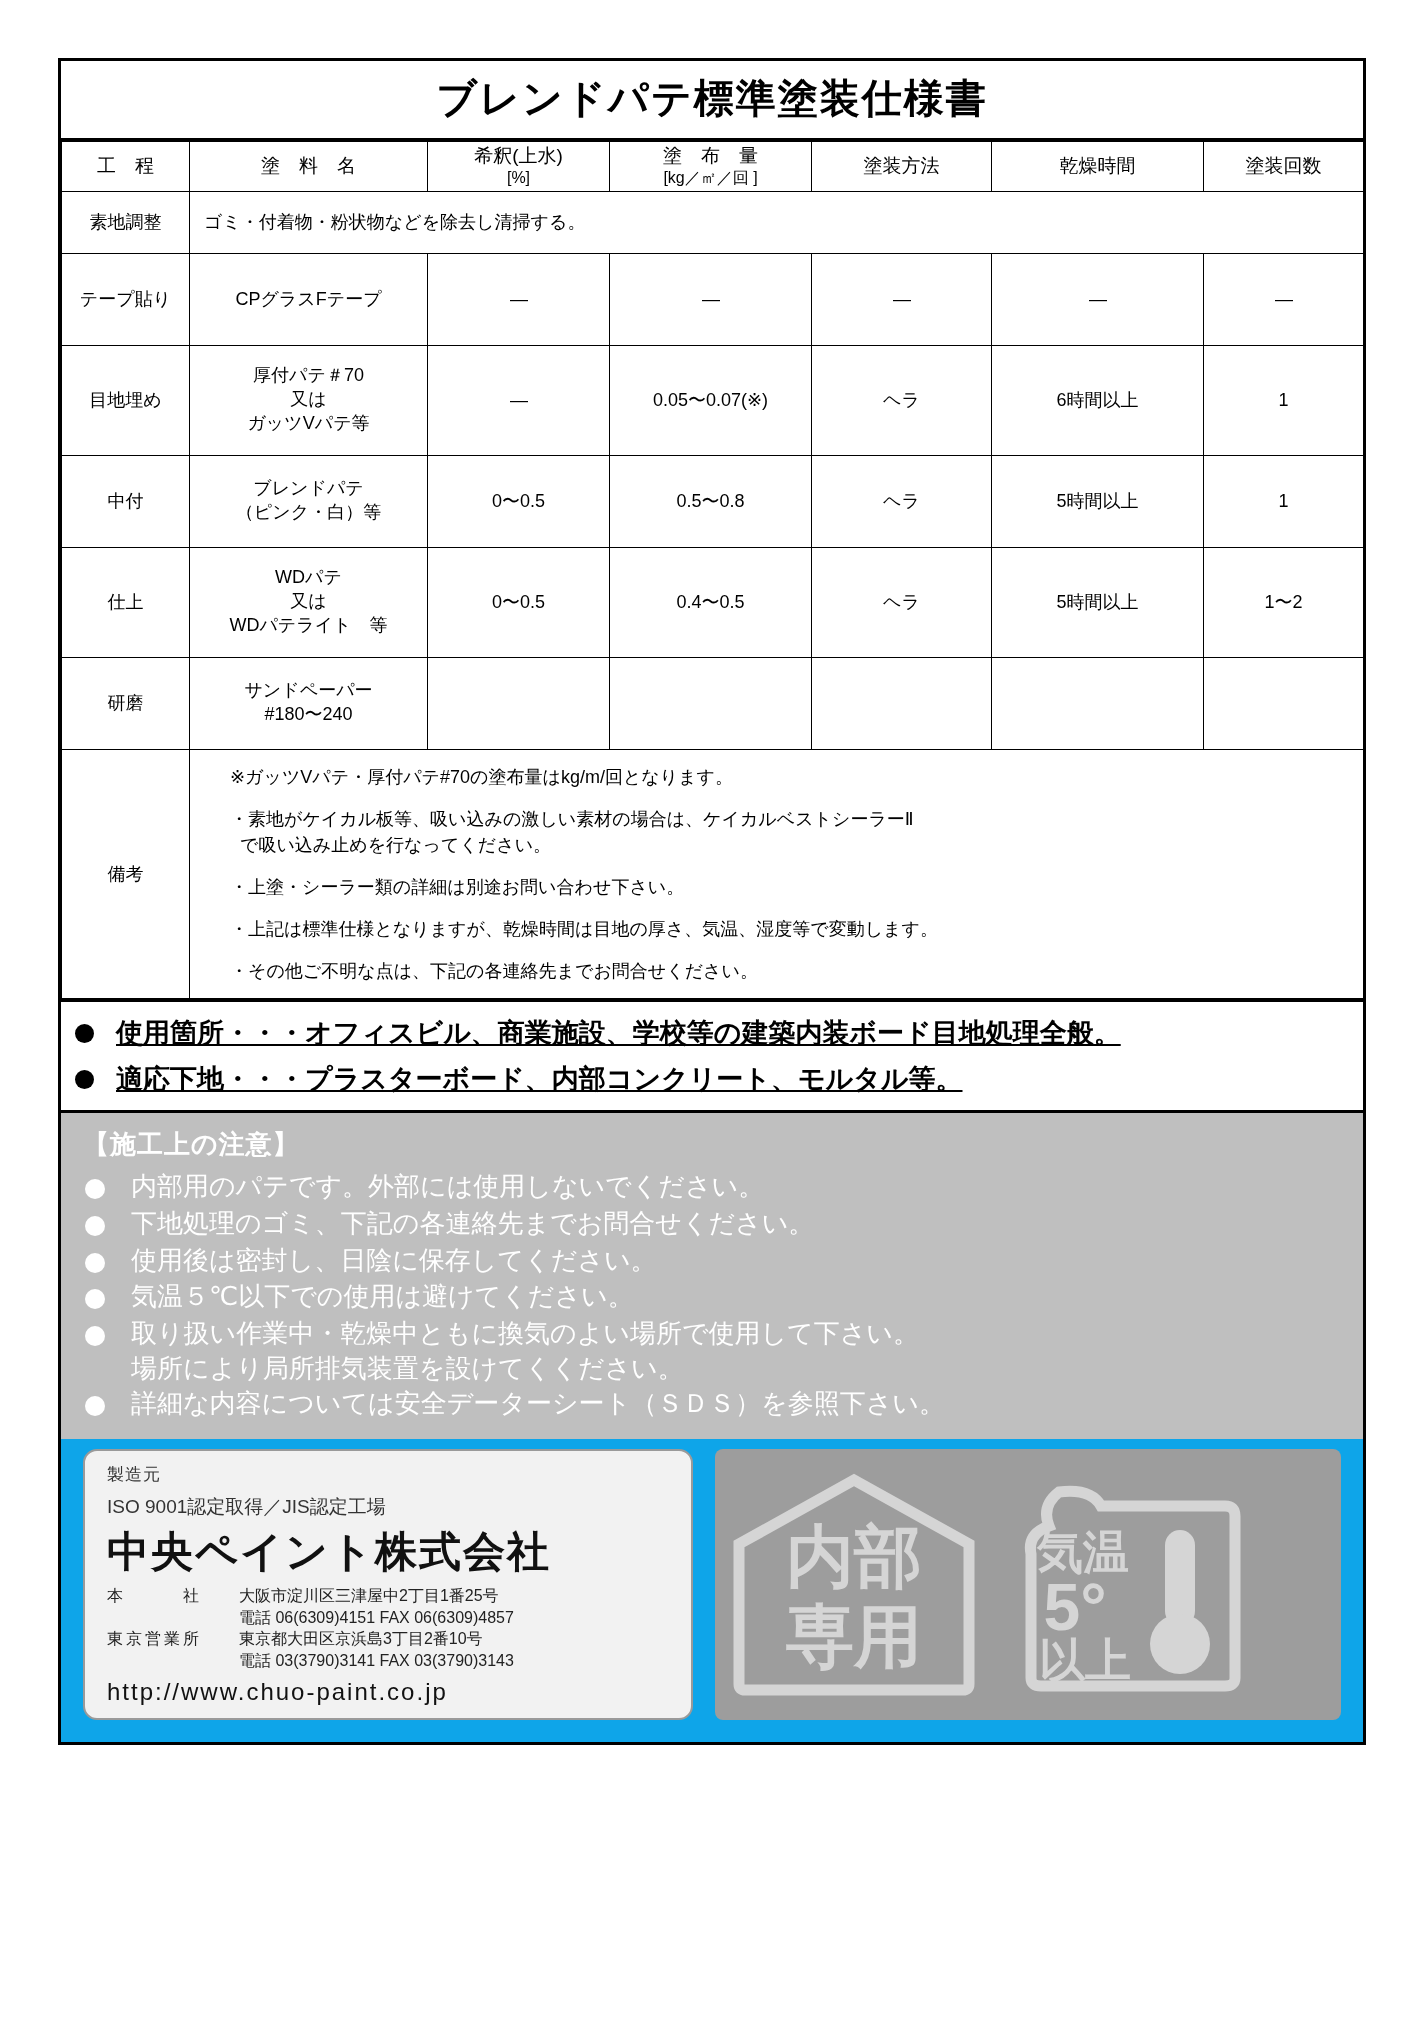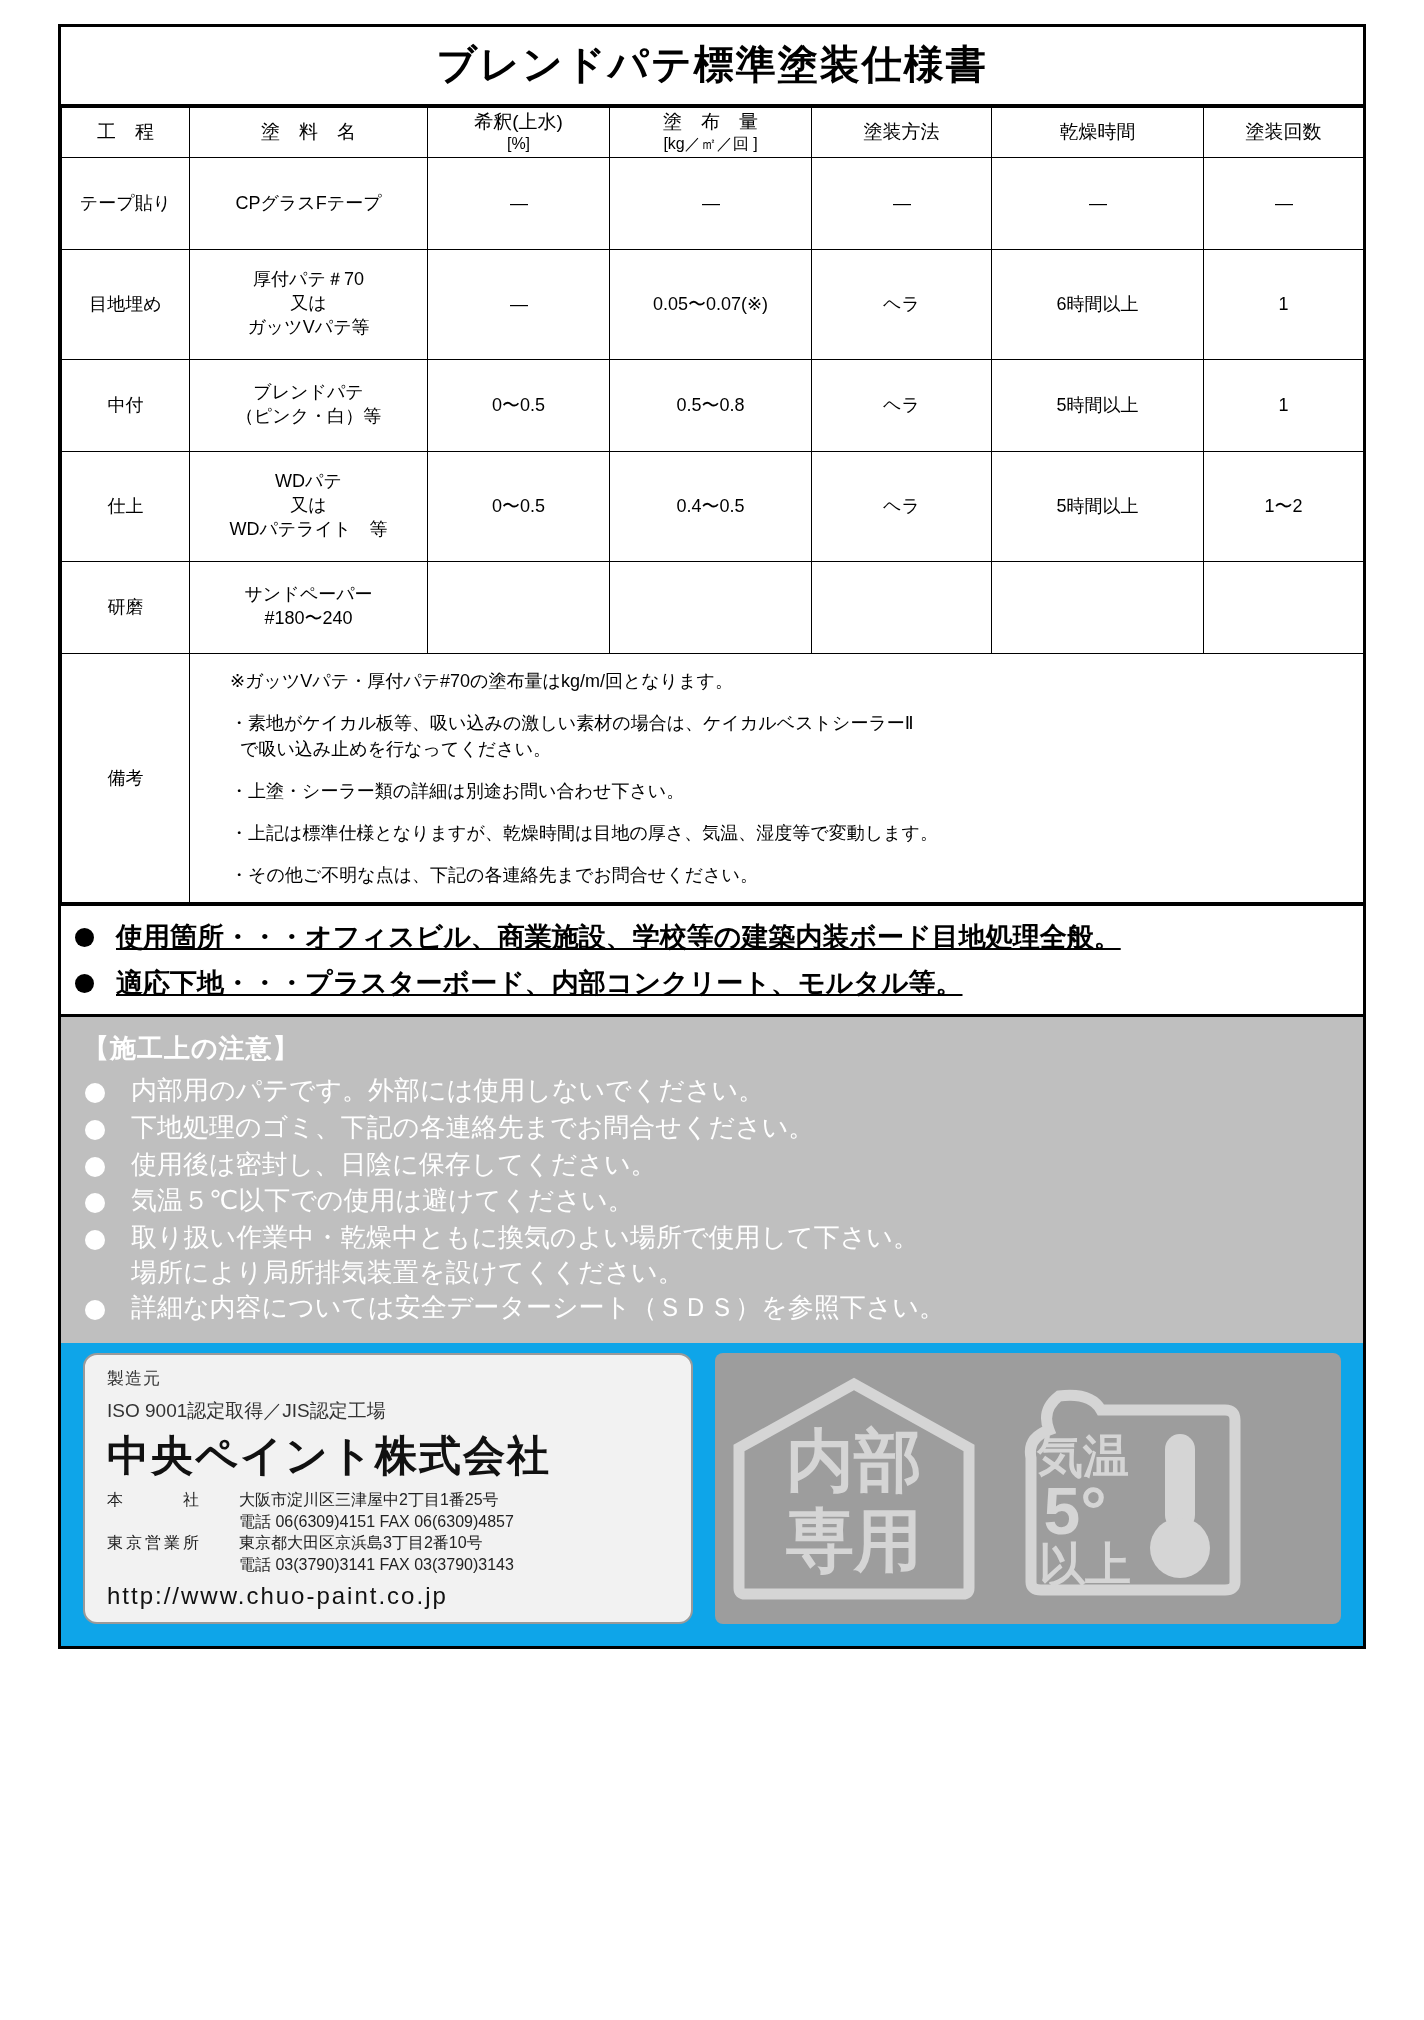--- a/index.html
+++ b/index.html
@@ -2,21 +2,21 @@
 <html><head>
 <meta charset="utf-8">
 <style>
   * { box-sizing: border-box; margin: 0; padding: 0; }
   html, body {
     width: 1424px; height: 2020px;
     background: #ffffff;
     font-family: "Liberation Sans", "DejaVu Sans", sans-serif;
     color: #000;
   }
-  .page { position: relative; width: 1424px; height: 2020px; padding: 24px 58px; }
+  .page { position: relative; width: 1424px; height: 2020px; padding: 58px 58px; }
   .doc-frame { border: 3px solid #000; width: 1308px; }
 
   
   .title-bar {
     border-bottom: 3px solid #000;
     text-align: center;
     padding: 10px 0 12px 0;
   }
   .title-bar .t {
     font-size: 40px; font-weight: 700; letter-spacing: 2px;
@@ -147,20 +147,24 @@
               <span>塗　布　量</span><br>
               <span class="small">[kg／㎡／回 ]</span>
             </th>
             <th>塗装方法</th>
             <th>乾燥時間</th>
             <th>塗装回数</th>
           </tr>
         </thead>
         <tbody>
 
+          <tr class="row-sub">
+            <td>素地調整</td>
+            <td colspan="6" class="cell-left">ゴミ・付着物・粉状物などを除去し清掃する。</td>
+          </tr>
 
           <tr class="row-tall">
             <td>テープ貼り</td>
             <td>CPグラスFテープ</td>
             <td class="mdash">―</td>
             <td class="mdash">―</td>
             <td class="mdash">―</td>
             <td class="mdash">―</td>
             <td class="mdash">―</td>
           </tr>

